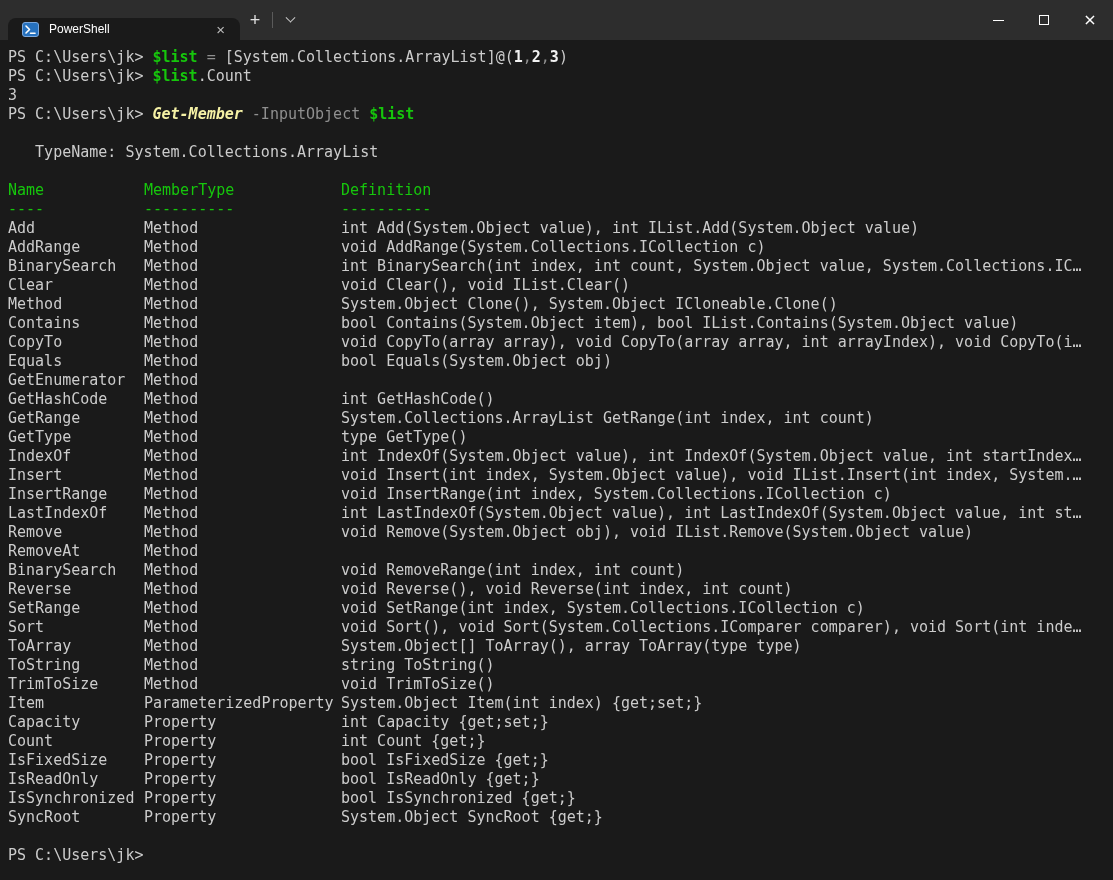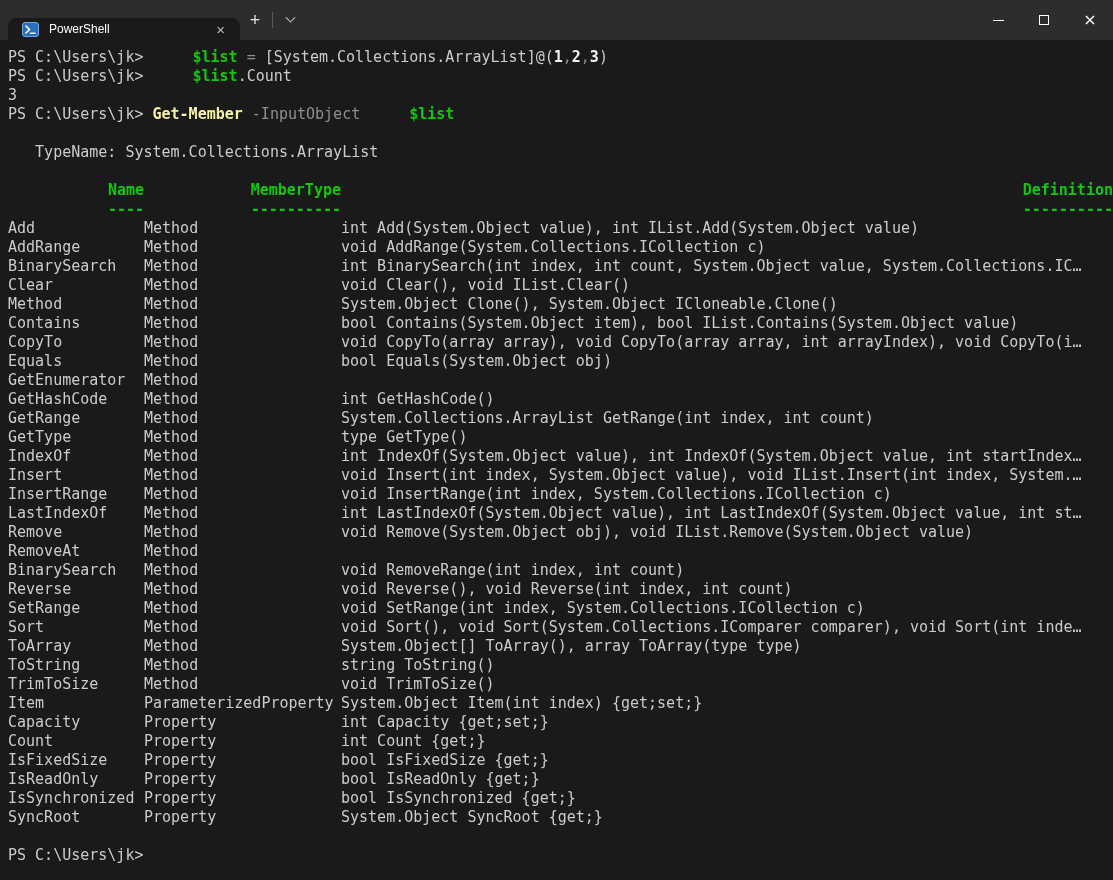--- a/index.html
+++ b/index.html
@@ -30,27 +30,27 @@
   .ico-min{width:11px;height:1px;background:#ffffff;}
   .ico-max{width:10px;height:10px;border:1px solid #ffffff;}
   .ico-close{font-size:16px;line-height:1;font-family:"DejaVu Sans",sans-serif;}
 
   
   .terminal{flex:1;background:var(--terminal-bg);padding:8px 0 0 8px;
             font-family:"DejaVu Sans Mono",monospace;font-size:15px;line-height:19px;
             color:var(--foreground);overflow:hidden;}
   .t-line{white-space:pre;min-height:19px;}
   .seg-fg{color:var(--foreground);text-align:center;}
-  .seg-green{color:var(--green);font-weight:bold;margin-left:40px;}
-  .seg-yellow{color:var(--yellow);font-weight:bold;}
+  .seg-green{color:var(--green);font-weight:bold;}
+  .seg-yellow{color:var(--yellow);font-weight:bold;font-style:italic;}
   .seg-gray{color:var(--gray);}
   .seg-bright{color:var(--bright-white);font-weight:bold;}
   .member-row{display:grid;grid-template-columns:136px 197px 1fr;white-space:pre;min-height:19px;}
   .member-row span{overflow:hidden;}
-  .member-row.header span,.member-row.dashes span{color:var(--green);font-weight:bold;text-align:right;}
+  .member-row.header span,.member-row.dashes span{color:var(--green);font-weight:normal;}
 </style>
 </head>
 <body>
 
 <div class="window">
   <div class="titlebar">
     <div class="tab">
       <svg class="ps-icon" viewBox="0 0 17 15">
         <rect x="0.5" y="0.5" width="16" height="14" rx="2.5" fill="#2671be" stroke="#7aa7dd" stroke-width="1"></rect>
         <path d="M4 4 L7.5 7.5 L4 11" fill="none" stroke="#ffffff" stroke-width="1.6" stroke-linecap="round" stroke-linejoin="round"></path>

